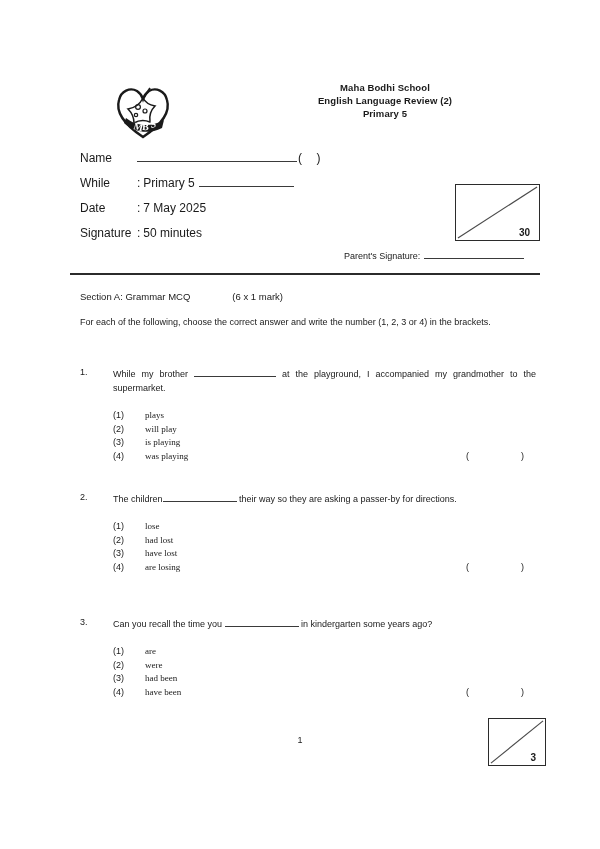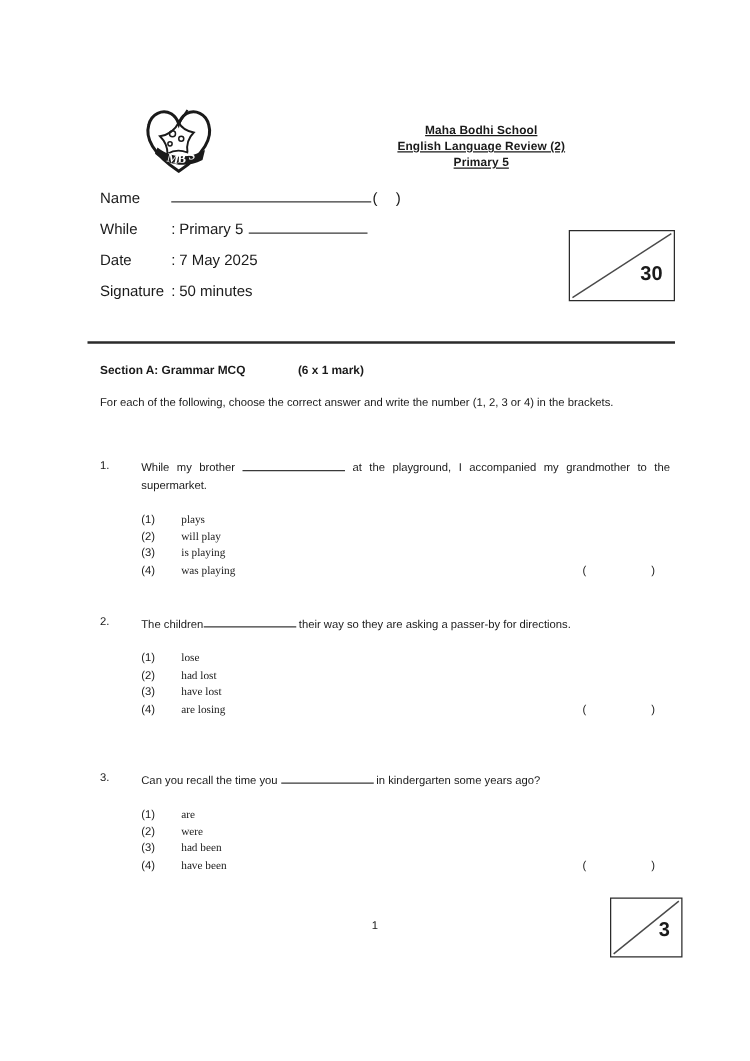--- a/index.html
+++ b/index.html
@@ -34,28 +34,27 @@
     left: 42px;
     top: 2px;
     width: 62px;
     height: 62px;
   }
   .logo svg { display: block; }
 
   .school-titles {
     position: absolute;
     left: 150px;
-    top: 20px;
+    top: 3px;
     width: 330px;
     text-align: center;
     font-weight: bold;
     font-size: 9.5px;
     line-height: 13px;
     letter-spacing: 0.1px;
-    text-decoration: underline;
   }
   .school-titles div { white-space: nowrap; }
 
   
   .particulars {
     position: absolute;
     left: 80px;
     top: 151px;
     width: 330px;
     font-size: 12px;
@@ -94,22 +93,22 @@
   }
   .scorebox .diag {
     position: absolute;
     inset: 0;
     width: 100%;
     height: 100%;
   }
   .scorebox .score-val {
     position: absolute;
     right: 9px;
-    bottom: 12px;
-    font-size: 16px;
+    bottom: 2px;
+    font-size: 10px;
     font-weight: bold;
     line-height: 1;
   }
   #scorebox-top {
     left: 455px;
     top: 184px;
     width: 85px;
     height: 57px;
   }
   #scorebox-bottom {
@@ -144,21 +143,21 @@
     height: 0;
     border-top: 2px solid #2b2b2b;
   }
 
   
   .section-head {
     position: absolute;
     left: 80px;
     top: 291px;
     font-size: 9.5px;
-    font-weight: bold;
+    font-weight: normal;
     white-space: nowrap;
   }
   .section-head .marks { margin-left: 42px; }
 
   .instructions {
     position: absolute;
     left: 80px;
     top: 316px;
     width: 456px;
     font-size: 9px;
@@ -302,20 +301,23 @@
 
   </div>
 
   <div class="scorebox" id="scorebox-top">
     <svg class="diag" viewBox="0 0 85 57" preserveAspectRatio="none">
       <line x1="2" y1="55" x2="83" y2="2" stroke="#4a4a4a" stroke-width="1.2"></line>
     </svg>
     <span class="score-val">30</span>
   </div>
 
+  <div class="parent-sig">
+    <span>Parent's Signature:</span><span class="rule-sig"></span>
+  </div>
 
   <div class="divider"></div>
 
   <div class="section-head">
     <span>Section A:  Grammar MCQ</span><span class="marks">(6 x 1 mark)</span>
   </div>
 
   <div class="instructions">For each of the following, choose the correct answer and write the number (1, 2, 3 or 4) in the brackets.</div>
 
   <div class="question" id="question-1">

